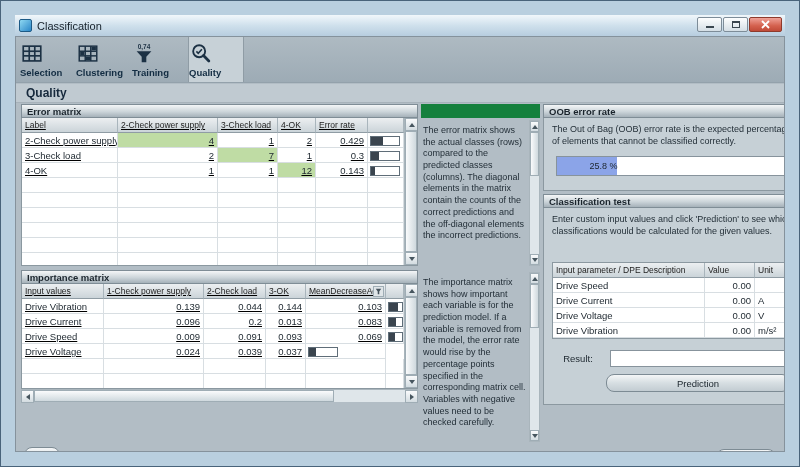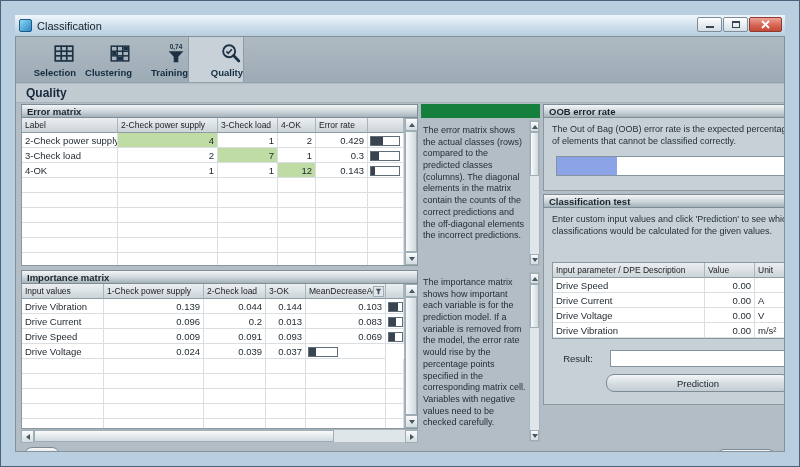--- a/index.html
+++ b/index.html
@@ -17,37 +17,37 @@
     border:1px solid #7d8c98;border-radius:2px;background:linear-gradient(#fdfefe,#d4dee5);}
   .cap-btn.close{background:linear-gradient(#efa197,#d4614e 60%,#c04a38);border-color:#8e3a2c;width:33px;}
   .glyph-min{width:8px;height:3px;border-bottom:2px solid #39454e;margin-top:4px;}
   .glyph-max{width:8px;height:7px;border:1px solid #39454e;border-top-width:2px;}
 
   .client{position:relative;height:calc(100% - 21px);background:#b2bdc5;border:1px solid #85929c;overflow:hidden;}
 
   
   .toolbar{position:absolute;left:0;top:0;right:0;height:46px;
     background:linear-gradient(#aebac2,#9dabb5);display:flex;align-items:stretch;padding-left:4px;border-bottom:1px solid #93a1ab;}
-  .tool-btn{width:56px;display:flex;flex-direction:column;align-items:flex-end;justify-content:center;gap:0;}
+  .tool-btn{width:56px;display:flex;flex-direction:column;align-items:flex-start;justify-content:center;gap:0;}
   .tool-btn.selected{background:#c7d1d7;border-left:1px solid #8f9ca5;border-right:1px solid #8f9ca5;}
   .tool-btn .lbl{font-size:9.5px;font-weight:bold;color:#122c42;}
   .ticon{height:26px;display:flex;align-items:center;justify-content:center;}
 
   .page-heading{position:absolute;left:0;top:47px;right:0;height:19px;background:#c0cad1;
     border-bottom:1px solid #a7b2ba;display:flex;align-items:center;padding-left:10px;
     font-size:12px;font-weight:bold;color:#16293c;}
 
   
   .panel{position:absolute;}
   .panel-header{height:14px;background:linear-gradient(#f4f6f7,#ccd5da 55%,#a5b1b9);
     border:1px solid #7f8d96;display:flex;align-items:center;padding:0 5px;
     font-size:9.5px;font-weight:bold;color:#1a242c;}
   .dark-header{background:#3e464d;border:7px solid #15803d;color:#fff;font-size:8px;justify-content:center;white-space:nowrap;overflow:hidden;}
 
-  .tablebox{position:absolute;left:0;right:0;background:#fff;border:1px solid #8b98a0;border-top:none;overflow:hidden;}
+  .tablebox{position:absolute;left:0;right:0;background:#fff;border:1px solid #8b98a0;border-top:none;overflow:hidden;text-decoration:underline;}
   .trow{display:grid;height:15px;}
   .em .trow{grid-template-columns:96px 100px 60px 38px 52px 36px;}
   .im .trow{grid-template-columns:82px 100px 62px 40px 80px 18px;}
   .ct .trow{grid-template-columns:152px 50px 40px;}
   .th{background:linear-gradient(#eceff1,#cbd4d9);border-right:1px solid #a9b5bc;border-bottom:1px solid #8f9ca4;
     font-size:8.5px;color:#222;display:flex;align-items:center;padding:0 3px;overflow:hidden;white-space:nowrap;position:relative;}
   .td{border-right:1px solid #d8dee2;border-bottom:1px solid #d8dee2;font-size:9.5px;color:#1c262e;
     display:flex;align-items:center;padding:0 3px;overflow:hidden;white-space:nowrap;background:#fff;}
   .td.num{justify-content:flex-end;}
   .td.diag{background:#bfdca4;}
@@ -281,21 +281,21 @@
               <span class="arr-up"></span>
             </div>
           <div class="sb-thumb tall"></div>
           <div class="sb-btn">
               <span class="arr-down"></span>
             </div>
         </div>
       </div>
     </div>
 
-    <div class="panel" style="left:5px;top:233px;width:397px;height:172px;">
+    <div class="panel" style="left:5px;top:233px;width:397px;height:132px;">
       <div class="panel-header">Importance matrix</div>
       <div class="tablebox im" style="top:14px;bottom:13px;">
         <div class="trow thead">
           <div class="th">Input values</div>
           <div class="th">1-Check power supply</div>
           <div class="th">2-Check load</div>
           <div class="th">3-OK</div>
           <div class="th mda">
             <span class="mda-text">MeanDecreaseAccuracy</span>
             <span class="filter-icon">
@@ -444,20 +444,21 @@
         </div>
       </div>
     </div>
 
     <div class="panel" style="left:527px;top:67px;width:260px;height:87px;">
       <div class="panel-header">OOB error rate</div>
       <div class="rbody">
         <div class="desc">The Out of Bag (OOB) error rate is the expected percentage of elements that cannot be classified correctly.</div>
         <div class="oob-bar">
           <div class="oob-fill" style="width: 25.8%;"></div>
+          <div class="oob-label">25.8 %</div>
         </div>
       </div>
     </div>
 
     <div class="panel" style="left:527px;top:157px;width:260px;height:211px;">
       <div class="panel-header">Classification test</div>
       <div class="rbody">
         <div class="desc">Enter custom input values and click 'Prediction' to see which classifications would be calculated for the given values.</div>
         <div class="ct-tablewrap">
           <div class="ct">

